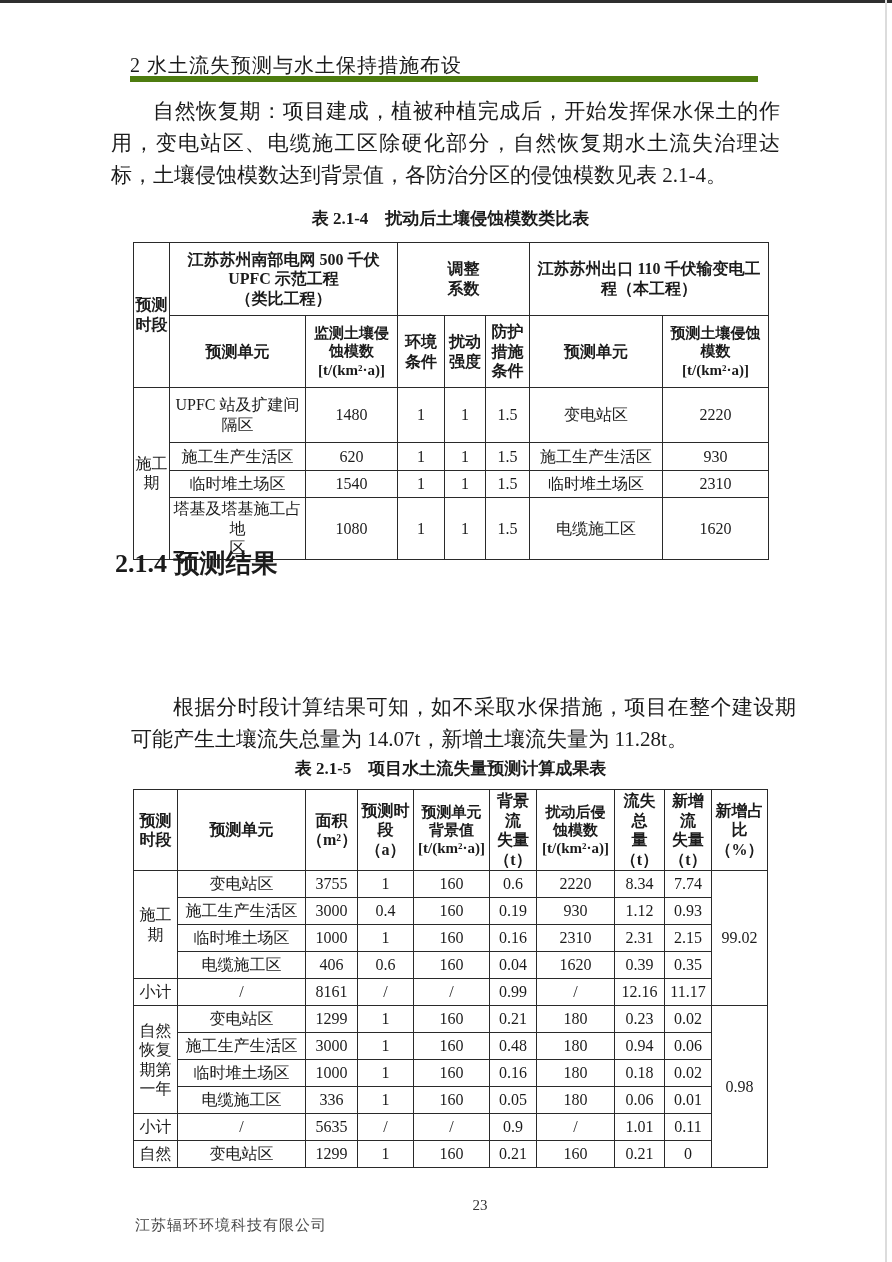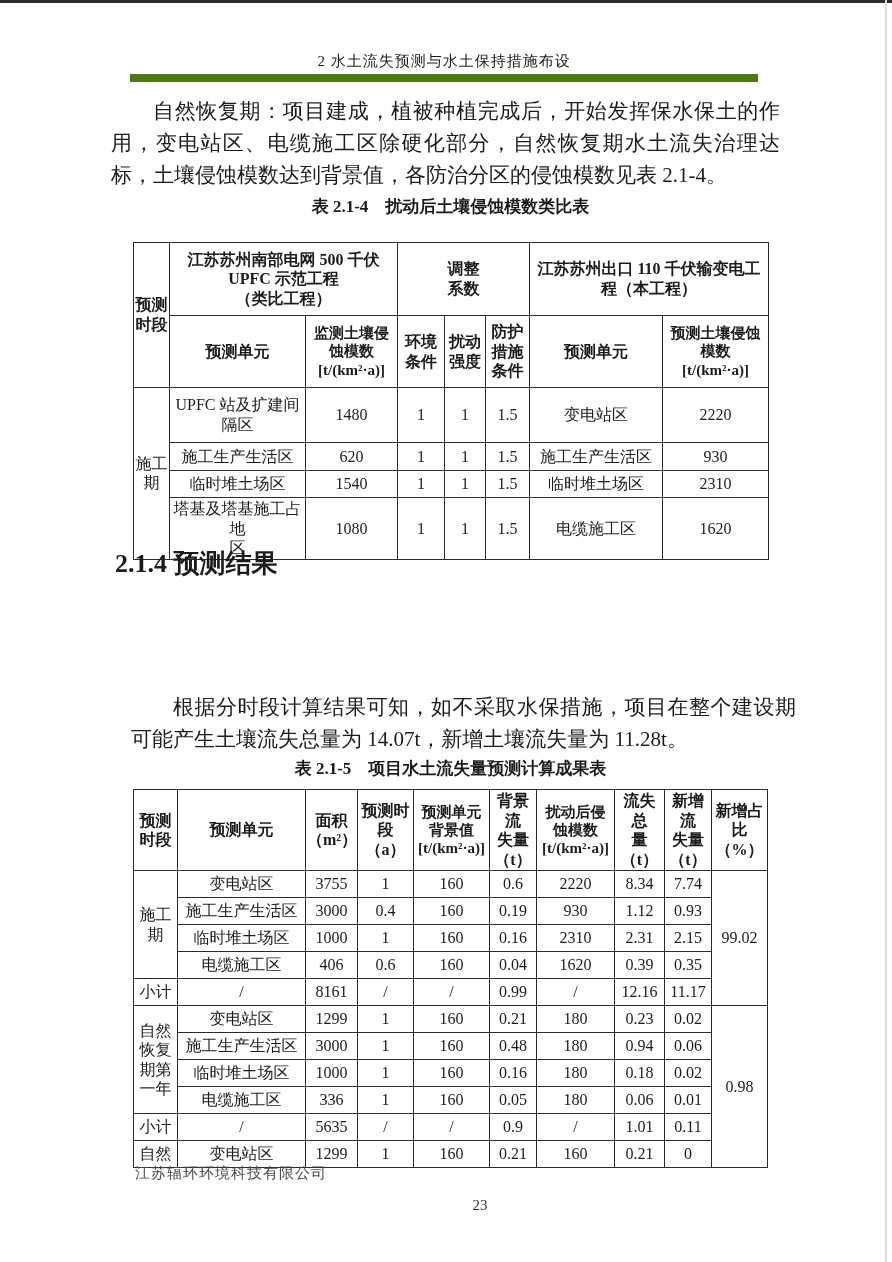--- a/index.html
+++ b/index.html
@@ -10,43 +10,43 @@
     background:#ffffff;
     color:#1b1b1b;
     font-family:"Liberation Serif","DejaVu Serif",serif;
     overflow:hidden;
   }
   .edge-top { position:absolute; left:0; top:0; width:100%; height:3px; background:#2e2e2e; }
   .edge-right { position:absolute; left:885px; top:0; width:2px; height:100%; background:#dcdcdc; }
 
   .header {
     position:absolute; left:130px; top:52px; width:628px; height:30px;
-    text-align:center; font-size:15px; letter-spacing:1px;
-    border-bottom:8px solid #4d7c0f;
+    text-align:left; font-size:20px; letter-spacing:1px;
+    border-bottom:6px solid #4d7c0f;
   }
 
   .body-p {
     position:absolute;
     font-size:21px; line-height:32px;
     text-align:justify; text-indent:42px;
   }
   .p1 { left:111px; top:95px;  width:669px; }
   .p2 { left:115px; top:577px; width:665px; }
   .p3 { left:131px; top:691px; width:665px; }
 
   .section-heading {
     position:absolute; left:115px; top:546px;
     font-size:26px; font-weight:bold;
   }
 
   .tbl-title {
     position:absolute; left:133px; width:635px;
     text-align:center; font-size:17px; font-weight:bold;
   }
-  .t1t { top:195px; }
+  .t1t { top:207px; }
   .t2t { top:757px; }
 
   table {
     position:absolute; left:133px;
     border-collapse:collapse; table-layout:fixed;
     font-size:16px; line-height:1.22;
   }
   #table1 { top:242px; width:635px; }
   #table2 { top:789px; width:634px; }
   th, td {
@@ -62,21 +62,21 @@
   #table1 tr:nth-child(2){ height:72px; }
   #table1 tr:nth-child(3){ height:55px; }
   #table1 tr:nth-child(4){ height:28px; }
   #table1 tr:nth-child(5){ height:27px; }
   #table1 tr:nth-child(6){ height:44px; }
 
   #table2 tr { height:27px; }
   #table2 tr:nth-child(1){ height:74px; }
 
   .footer-company {
-    position:absolute; left:135px; top:1164px;
+    position:absolute; left:135px; top:1216px;
     font-size:15px; color:#4a4a4a; letter-spacing:1px;
   }
   .footer-page {
     position:absolute; left:480px; top:1197px; transform:translateX(-50%);
     font-size:15px; color:#333333;
   }
 </style>
 </head>
 <body>
 

